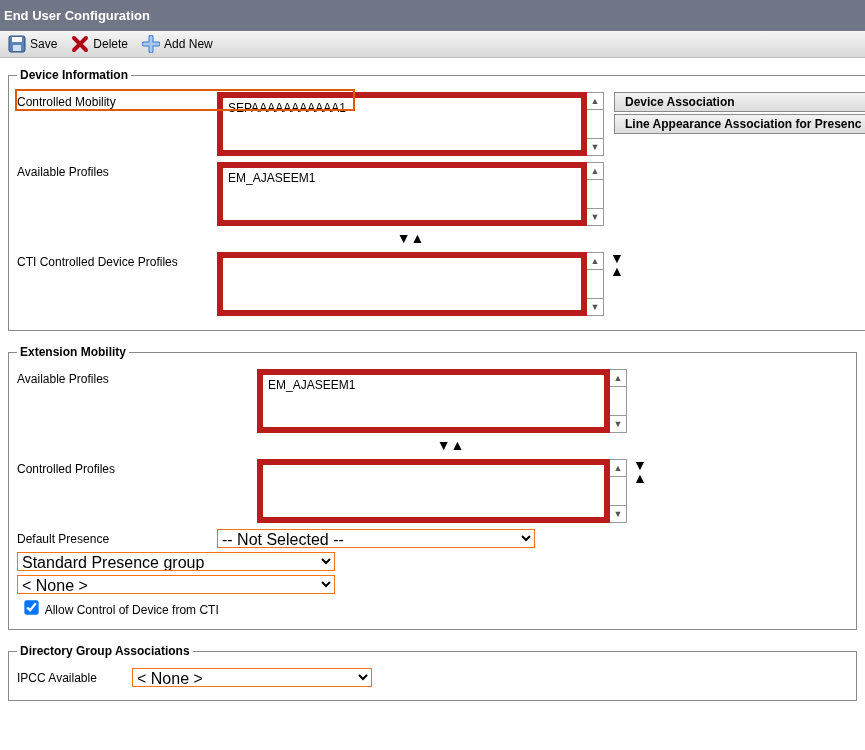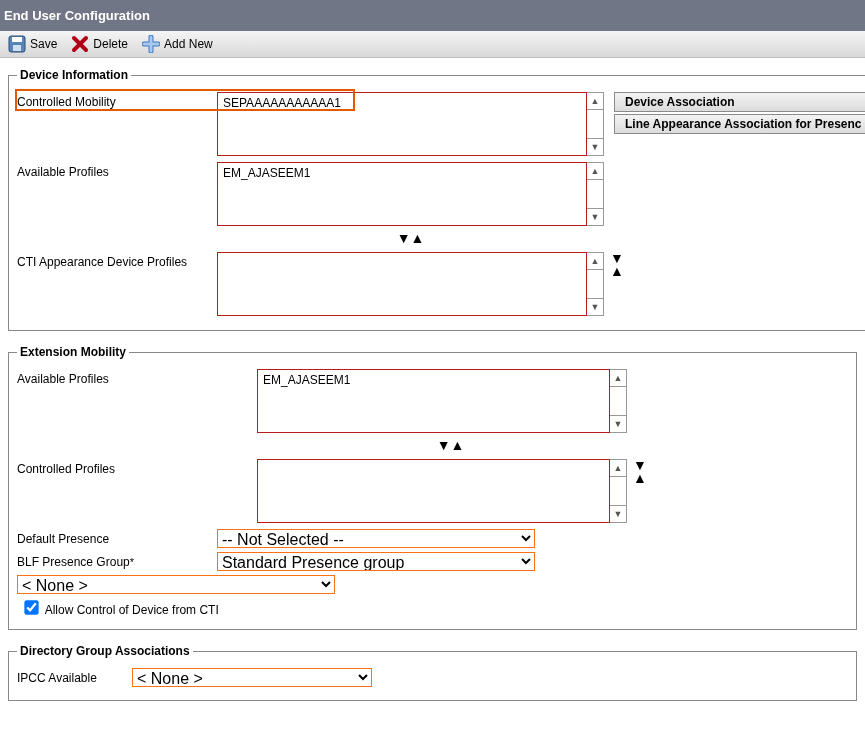--- a/index.html
+++ b/index.html
@@ -44,21 +44,21 @@
   legend {
     font-weight: bold;
     font-size: 12px;
     padding: 0 3px;
   }
   .row { display:flex; align-items:flex-start; margin-bottom:4px; }
   .label-col { width: 200px; padding-top:3px; }
   .label-narrow { width: 200px; padding-top:3px; }
   .listbox-wrap { display:flex; }
   .listbox {
-    border:1px solid #b91c1c;
+    border:6px solid #b91c1c;
     width: 370px;
     height: 64px;
     padding: 3px 5px;
     font-size:12px;
     overflow:hidden;
     background:#fff;
   }
   .scrollbar {
     width:17px;
     border:1px solid #999;
@@ -187,21 +187,21 @@
           <div class="arrow">▼</div>
         </div>
       </div>
     </div>
     <div class="ud-arrows">
       <span>▼</span>
       <span>▲</span>
     </div>
 
     <div class="row">
-      <div class="label-col">CTI Appearance Device Profiles</div>
+      <div class="label-col">CTI Controlled Device Profiles</div>
       <div class="listbox-wrap">
         <div class="listbox"></div>
         <div class="scrollbar">
           <div class="arrow">▲</div>
           <div class="arrow">▼</div>
         </div>
       </div>
       <div class="side-arrows">
         <span>▼</span>
         <span>▲</span>
@@ -244,21 +244,20 @@
       </div>
     </div>
 
     <div class="row" style="margin-top:6px;">
       <div class="label-narrow">Default Presence</div>
       <select class="full">
         <option>-- Not Selected --</option>
       </select>
     </div>
     <div class="row">
-      <div class="label-narrow"><span>BLF Presence Group</span><span class="req">*</span></div>
       <select class="full">
         <option>Standard Presence group</option>
       </select>
     </div>
     <div class="row">
       <select class="full">
         <option>&lt; None &gt;</option>
       </select>
     </div>
 

